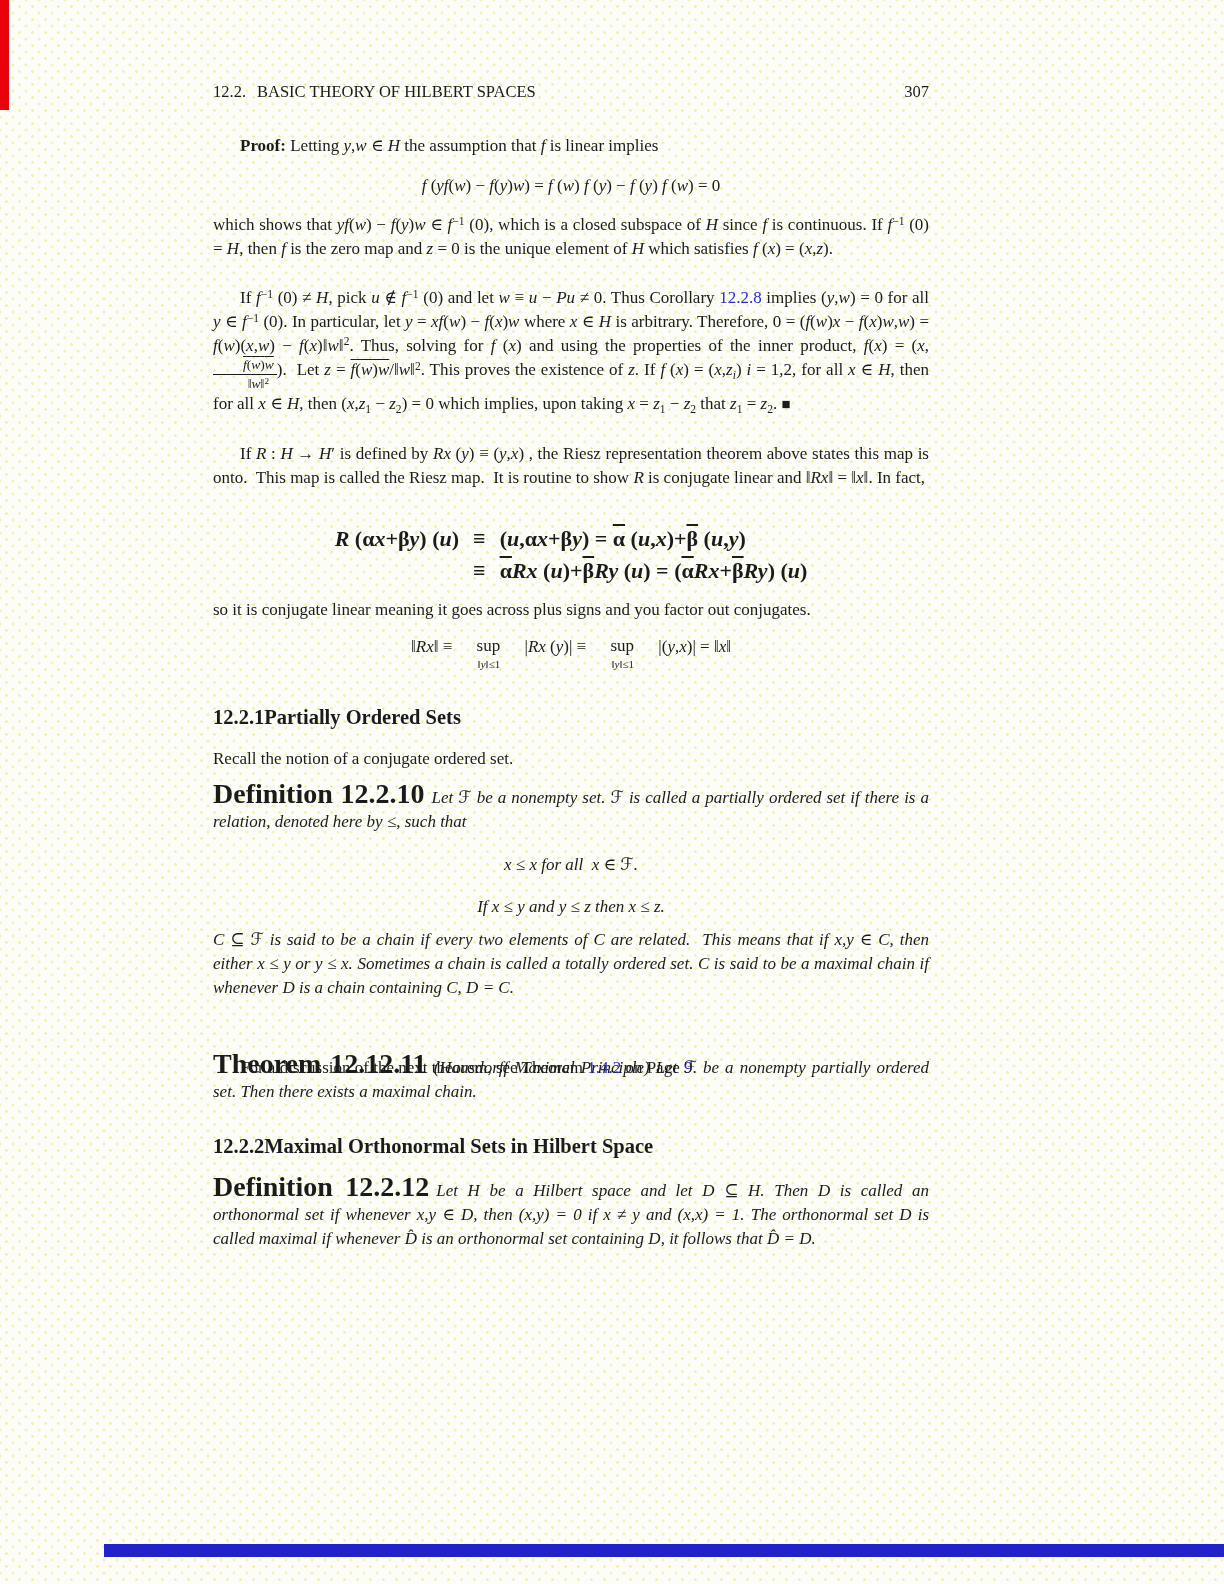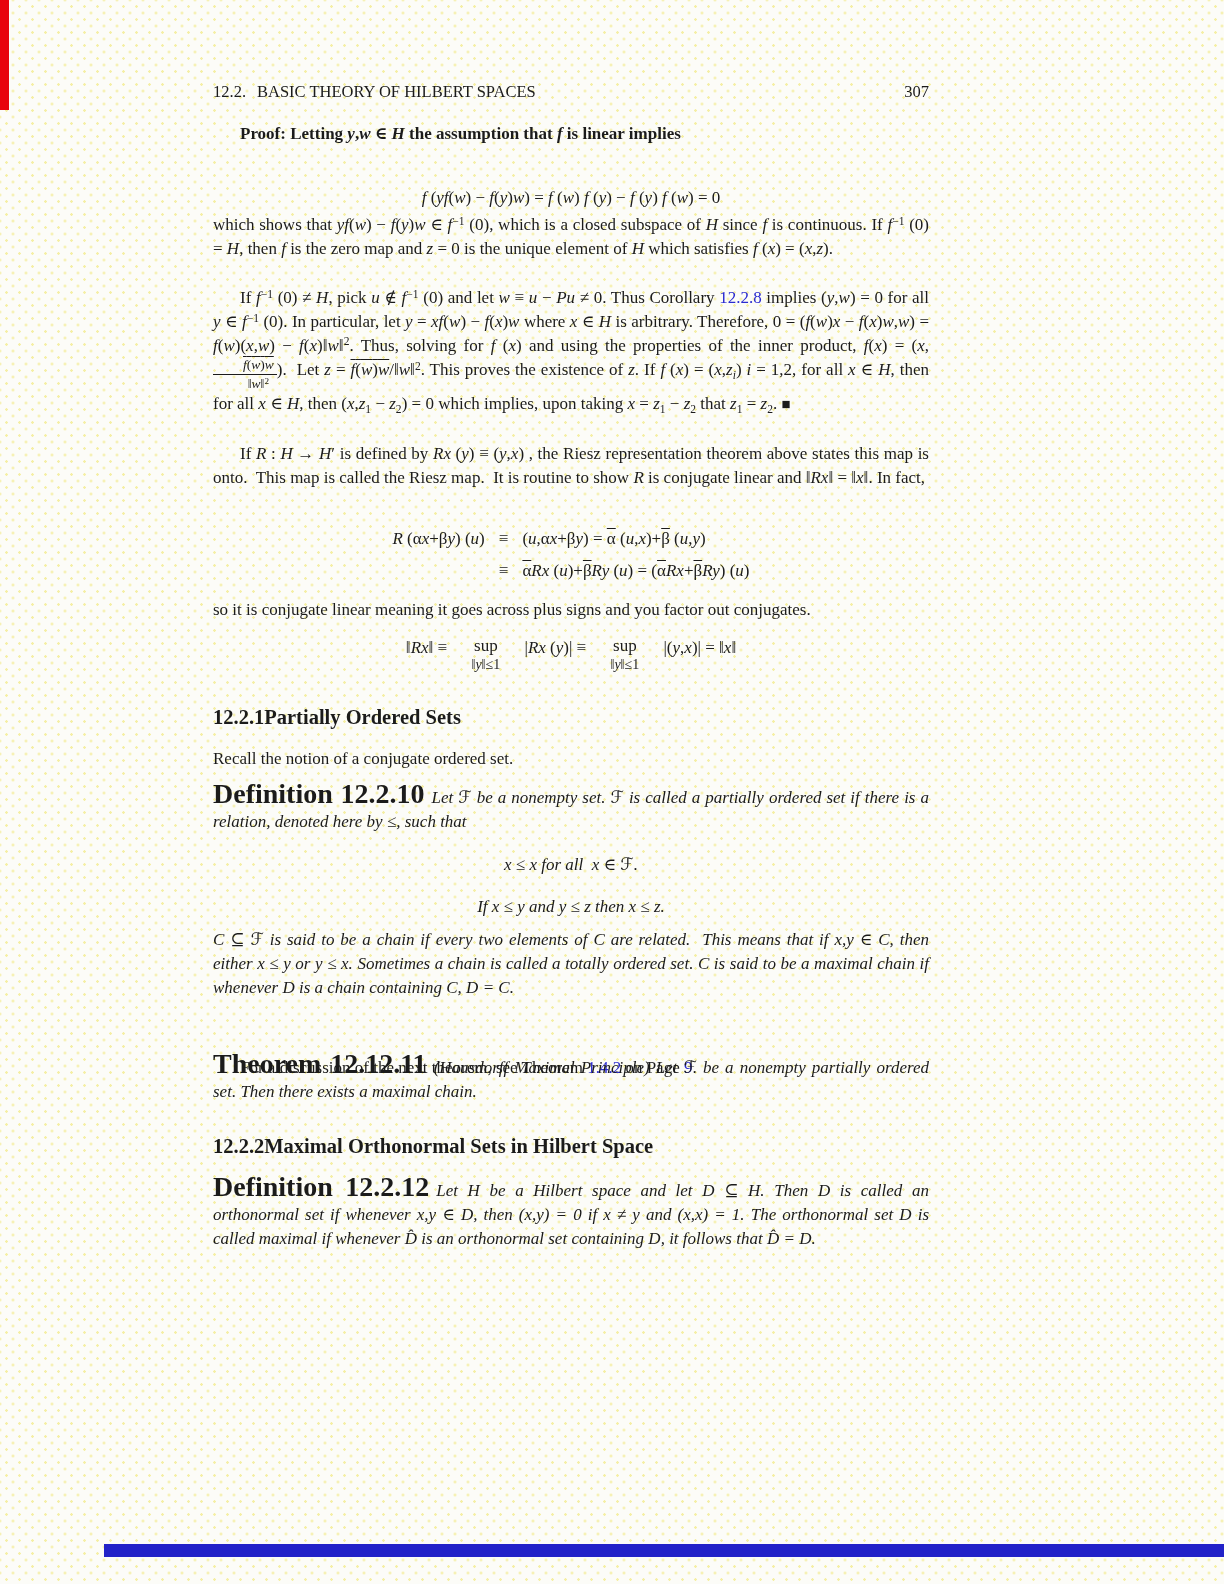--- a/index.html
+++ b/index.html
@@ -30,48 +30,48 @@
   .hdr { display:flex; justify-content:space-between; font-size:16.5px; }
   .hdr .hl .hnum { margin-right:11px; }
   .sechead { font-weight:bold; font-size:20.5px; line-height:24px; }
   .sechead .secnum { }
   .deflabel { font-weight:bold; font-style:normal; font-size:28px; line-height:20px; margin-right:7px; }
   .frac { display:inline-block; vertical-align:-13px; text-align:center;
           font-size:13.5px; line-height:16px; }
   .frac .num { display:block; border-bottom:1px solid #1b1b1b; padding:0 3px 1px 3px; }
   .frac .den { display:block; padding-top:1px; }
   .aligned { display:grid; grid-template-columns:auto auto auto; width:max-content;
-             margin:0 auto; row-gap:7px; font-size:17px; line-height:25px; }
+             margin:0 auto; row-gap:7px; font-size:22px; line-height:25px;font-weight:bold; }
   .al-l { text-align:right; }
   .al-rel { text-align:center; padding:0 14px; }
   .al-r { text-align:left; }
   .supop { display:inline-block; text-align:center; vertical-align:-16px; margin:0 20px; }
   .supop .op { display:block; line-height:22px; }
-  .supop .lim { display:block; font-size:14px; line-height:15px;text-align:right; }
+  .supop .lim { display:block; font-size:11px; line-height:15px;text-align:right; }
   .redmark { position:absolute; left:0; top:0; width:9px; height:110px; background:#e8020c; }
   .bluebar { position:absolute; left:104px; top:1544px; width:1120px; height:13px; background:#2222c8; }
 </style>
 </head>
 <body>
 
 <div class="page">
 
   <div class="redmark"></div>
   <div class="bluebar"></div>
 
   <div class="content">
 
     <div class="blk hdr" style="top:80px;">
       <span class="hl"><span class="hnum">12.2.</span><span>BASIC THEORY OF HILBERT SPACES</span></span>
       <span>307</span>
     </div>
 
-    <div class="blk just ind" style="top:122px;font-weight:bold;"><b>Proof:</b> Letting <i>y</i>,<i>w</i> ∈ <i>H</i> the assumption that <i>f</i> is linear implies</div>
+    <div class="blk just ind" style="top:134px;"><b>Proof:</b> Letting <i>y</i>,<i>w</i> ∈ <i>H</i> the assumption that <i>f</i> is linear implies</div>
 
-    <div class="blk ctr" style="top:174px;margin-top:12px;"><i>f</i> (<i>yf</i>(<i>w</i>) − <i>f</i>(<i>y</i>)<i>w</i>) = <i>f</i> (<i>w</i>) <i>f</i> (<i>y</i>) − <i>f</i> (<i>y</i>) <i>f</i> (<i>w</i>) = 0</div>
+    <div class="blk ctr" style="top:174px;"><i>f</i> (<i>yf</i>(<i>w</i>) − <i>f</i>(<i>y</i>)<i>w</i>) = <i>f</i> (<i>w</i>) <i>f</i> (<i>y</i>) − <i>f</i> (<i>y</i>) <i>f</i> (<i>w</i>) = 0</div>
 
     <div class="blk just" style="top:213px;">which shows that <i>yf</i>(<i>w</i>) − <i>f</i>(<i>y</i>)<i>w</i> ∈ <i>f</i><sup>−1</sup> (0), which is a closed subspace of <i>H</i> since <i>f</i> is continuous. If <i>f</i><sup>−1</sup> (0) = <i>H</i>, then <i>f</i> is the zero map and <i>z</i> = 0 is the unique element of <i>H</i> which satisfies <i>f</i> (<i>x</i>) = (<i>x</i>,<i>z</i>).</div>
 
     <div class="blk just ind" style="top:286px;">If <i>f</i><sup>−1</sup> (0) ≠ <i>H</i>, pick <i>u</i> ∉ <i>f</i><sup>−1</sup> (0) and let <i>w</i> ≡ <i>u</i> − <i>Pu</i> ≠ 0. Thus Corollary <span class="lnk">12.2.8</span> implies (<i>y</i>,<i>w</i>) = 0 for all <i>y</i> ∈ <i>f</i><sup>−1</sup> (0). In particular, let <i>y</i> = <i>xf</i>(<i>w</i>) − <i>f</i>(<i>x</i>)<i>w</i> where <i>x</i> ∈ <i>H</i> is arbitrary. Therefore, 0 = (<i>f</i>(<i>w</i>)<i>x</i> − <i>f</i>(<i>x</i>)<i>w</i>,<i>w</i>) = <i>f</i>(<i>w</i>)(<i>x</i>,<i>w</i>) − <i>f</i>(<i>x</i>)‖<i>w</i>‖<sup>2</sup>. Thus, solving for <i>f</i> (<i>x</i>) and using the properties of the inner product, <i>f</i>(<i>x</i>) = (<i>x</i>, <span class="frac"><span class="num"><span class="ov"><i>f</i>(<i>w</i>)<i>w</i></span></span><span class="den">‖<i>w</i>‖<sup>2</sup></span></span>).&nbsp; Let <i>z</i> = <span class="ov"><i>f</i>(<i>w</i>)<i>w</i></span>/‖<i>w</i>‖<sup>2</sup>. This proves the existence of <i>z</i>. If <i>f</i> (<i>x</i>) = (<i>x</i>,<i>z<sub>i</sub></i>) <i>i</i> = 1,2, for all <i>x</i> ∈ <i>H</i>, then for all <i>x</i> ∈ <i>H</i>, then (<i>x</i>,<i>z</i><sub>1</sub> − <i>z</i><sub>2</sub>) = 0 which implies, upon taking <i>x</i> = <i>z</i><sub>1</sub> − <i>z</i><sub>2</sub> that <i>z</i><sub>1</sub> = <i>z</i><sub>2</sub>. <span class="qed">■</span></div>
 
     <div class="blk just ind" style="top:442px;">If <i>R</i> : <i>H</i> → <i>H</i>′ is defined by <i>Rx</i> (<i>y</i>) ≡ (<i>y</i>,<i>x</i>) , the Riesz representation theorem above states this map is onto.&nbsp; This map is called the Riesz map.&nbsp; It is routine to show <i>R</i> is conjugate linear and ‖<i>Rx</i>‖ = ‖<i>x</i>‖. In fact,</div>
 
     <div class="blk" style="top:526px;">
       <div class="aligned">
         <span class="al-l"><i>R</i> (α<i>x</i>+β<i>y</i>) (<i>u</i>)</span>

